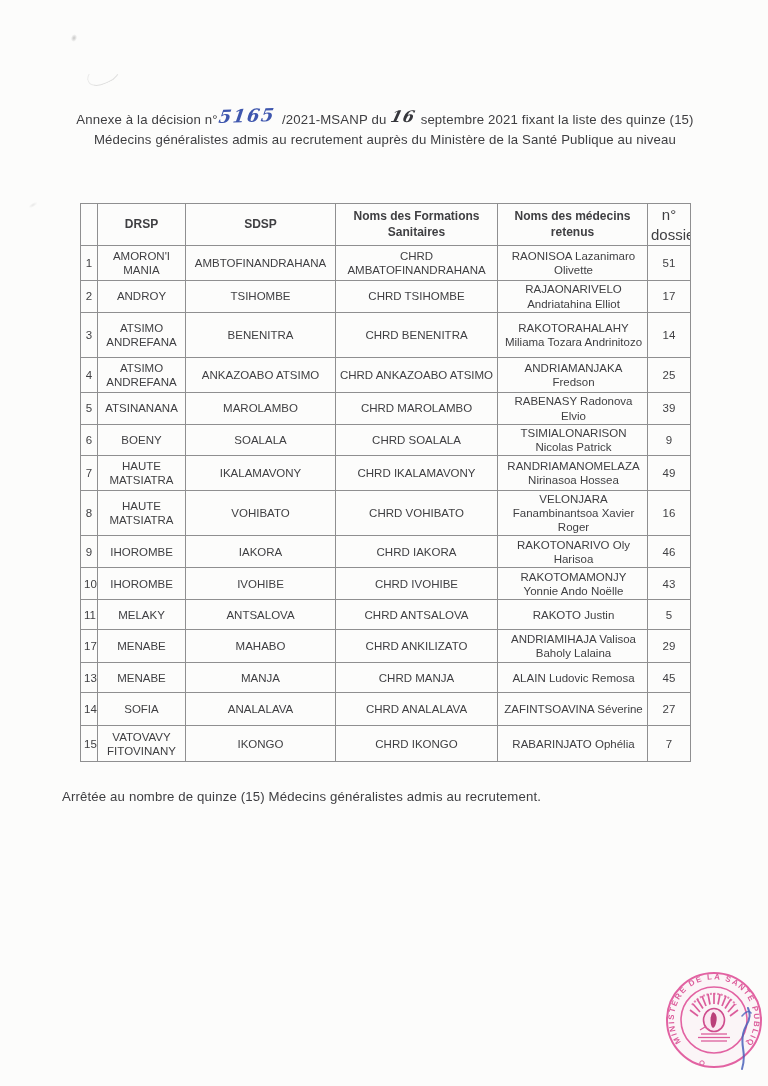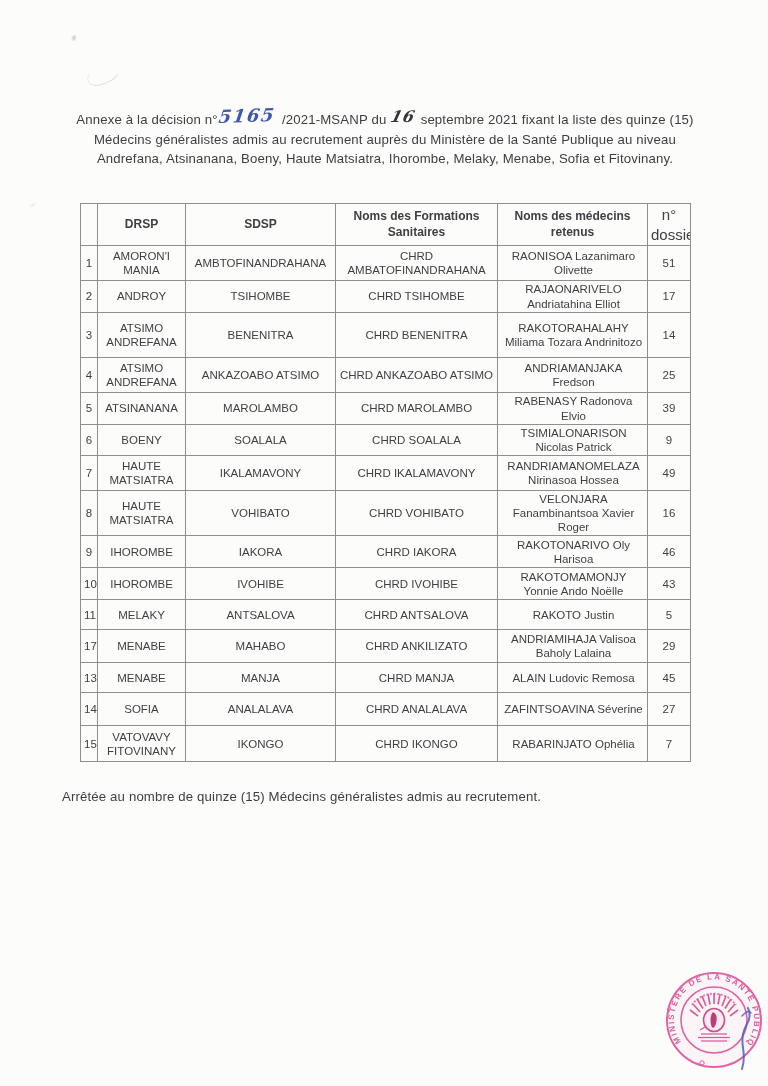--- a/index.html
+++ b/index.html
@@ -78,21 +78,20 @@
 
 <div class="page">
 
   <div class="smudge-a"></div>
   <div class="smudge-b"></div>
   <div class="smudge-c"></div>
 
   <div class="header-block">
     <span>Annexe à la décision n°</span><span class="hw hw-number">5165</span><span>/2021-MSANP du</span><span class="hw hw-day">16</span><span>septembre 2021 fixant la liste des quinze (15)</span>
     <div>Médecins généralistes admis au recrutement auprès du Ministère de la Santé Publique au niveau</div>
-    <div>Andrefana, Atsinanana, Boeny, Haute Matsiatra, Ihorombe, Melaky, Menabe, Sofia et Fitovinany.</div>
   </div>
 
   <table class="doc-table">
     <colgroup>
       <col style="width:17px">
         <col style="width:88px">
         <col style="width:150px">
       <col style="width:162px">
         <col style="width:150px">
         <col style="width:43px">

